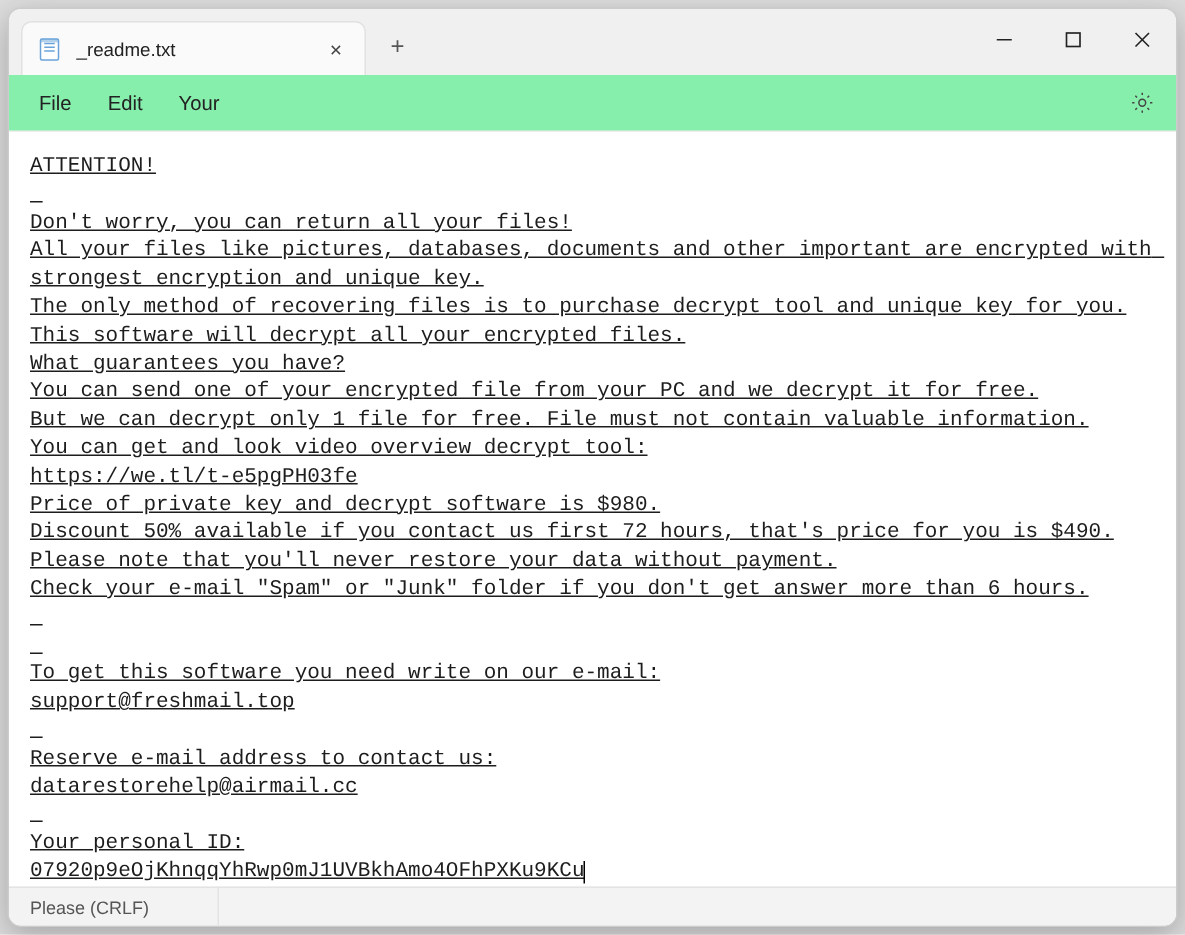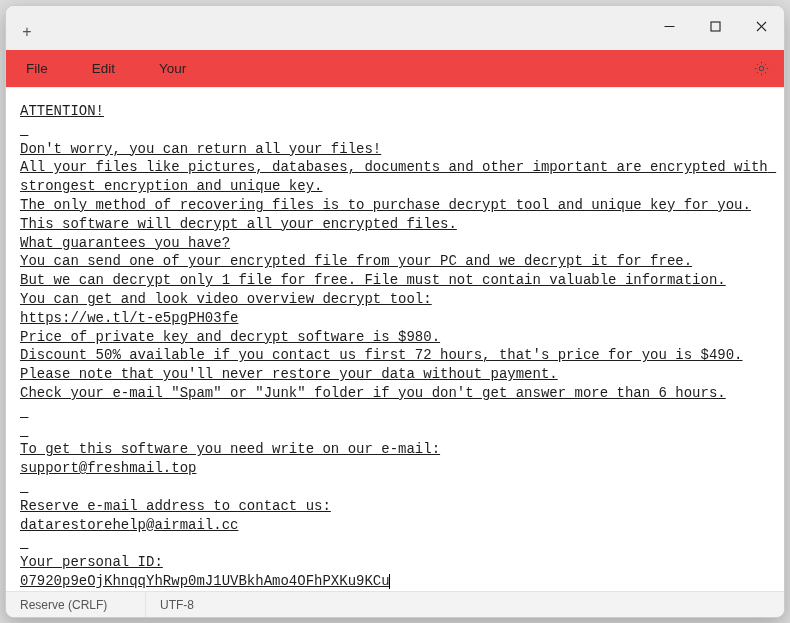--- a/index.html
+++ b/index.html
@@ -64,26 +64,26 @@
     }
     .win-btn {
       width: 46px; height: 40px;
       display:flex; align-items:center; justify-content:center;
       color:#222;
     }
     .win-btn svg { width: 11px; height: 11px; stroke:#222; fill:none; stroke-width:1.1; }
     
     .menubar {
       height: 38px;
-      background: #ef4444;
+      background: #86efac;
       border-bottom: 1px solid #eee;
       display: flex;
       align-items: center;
       padding: 0 8px;
-      gap: 20px;
+      gap: 0;
     }
     .menu-item {
       padding: 5px 12px;
       font-size: 13.5px;
       color: #222;
       border-radius: 4px;
     }
     .settings-btn {
       margin-left: auto;
       width: 30px; height:30px;
@@ -125,20 +125,33 @@
       vertical-align: text-bottom;
       margin-left:-1px;
     }
   </style>
 </head>
 <body>
 
 <div class="window">
 
   <div class="titlebar">
+    <div class="tab">
+      <span class="icon-note">
+        <svg viewBox="0 0 16 16">
+            <rect x="2" y="1" width="12" height="14" rx="1" fill="#fff" stroke="#6aa3da"></rect>
+            <line x1="4.5" y1="4" x2="11.5" y2="4" stroke="#6aa3da"></line>
+            <line x1="4.5" y1="6.5" x2="11.5" y2="6.5" stroke="#6aa3da"></line>
+            <line x1="4.5" y1="9" x2="11.5" y2="9" stroke="#6aa3da"></line>
+            <rect x="2" y="1" width="12" height="2.2" fill="#6aa3da" opacity=".5"></rect>
+          </svg>
+      </span>
+      <span class="title">_readme.txt</span>
+      <span class="close-x">×</span>
+    </div>
     <div class="new-tab">+</div>
     <div class="win-controls">
       <div class="win-btn">
         <svg viewBox="0 0 11 11">
             <line x1="0.5" y1="5.5" x2="10.5" y2="5.5"></line>
           </svg>
       </div>
       <div class="win-btn">
         <svg viewBox="0 0 11 11">
             <rect x="1" y="1" width="9" height="9"></rect>
@@ -161,16 +174,15 @@
       <svg viewBox="0 0 24 24">
           <circle cx="12" cy="12" r="3.2"></circle>
           <path d="M12 2.5v2.2M12 19.3v2.2M21.5 12h-2.2M4.7 12H2.5M18.5 5.5l-1.56 1.56M7.06 16.94 5.5 18.5M18.5 18.5l-1.56-1.56M7.06 7.06 5.5 5.5"></path>
         </svg>
     </div>
   </div>
 
   <div class="content" id="text-content"><div class="line">ATTENTION!</div><div class="line">&nbsp;</div><div class="line">Don't worry, you can return all your files!</div><div class="line">All your files like pictures, databases, documents and other important are encrypted with strongest encryption and unique key.</div><div class="line">The only method of recovering files is to purchase decrypt tool and unique key for you.</div><div class="line">This software will decrypt all your encrypted files.</div><div class="line">What guarantees you have?</div><div class="line">You can send one of your encrypted file from your PC and we decrypt it for free.</div><div class="line">But we can decrypt only 1 file for free. File must not contain valuable information.</div><div class="line">You can get and look video overview decrypt tool:</div><div class="line">https://we.tl/t-e5pgPH03fe</div><div class="line">Price of private key and decrypt software is $980.</div><div class="line">Discount 50% available if you contact us first 72 hours, that's price for you is $490.</div><div class="line">Please note that you'll never restore your data without payment.</div><div class="line">Check your e-mail "Spam" or "Junk" folder if you don't get answer more than 6 hours.</div><div class="line">&nbsp;</div><div class="line">&nbsp;</div><div class="line">To get this software you need write on our e-mail:</div><div class="line">support@freshmail.top</div><div class="line">&nbsp;</div><div class="line">Reserve e-mail address to contact us:</div><div class="line">datarestorehelp@airmail.cc</div><div class="line">&nbsp;</div><div class="line">Your personal ID:</div><div class="line">07920p9eOjKhnqqYhRwp0mJ1UVBkhAmo4OFhPXKu9KCu<span class="caret"></span></div></div>
 
   <div class="statusbar">
-    <div class="sb-cell le">Reserve (CRLF)</div>
-    <div class="sb-cell enc">UTF-8</div>
+    <div class="sb-cell le">Please (CRLF)</div>
   </div>
 </div>
 
 </body></html>

